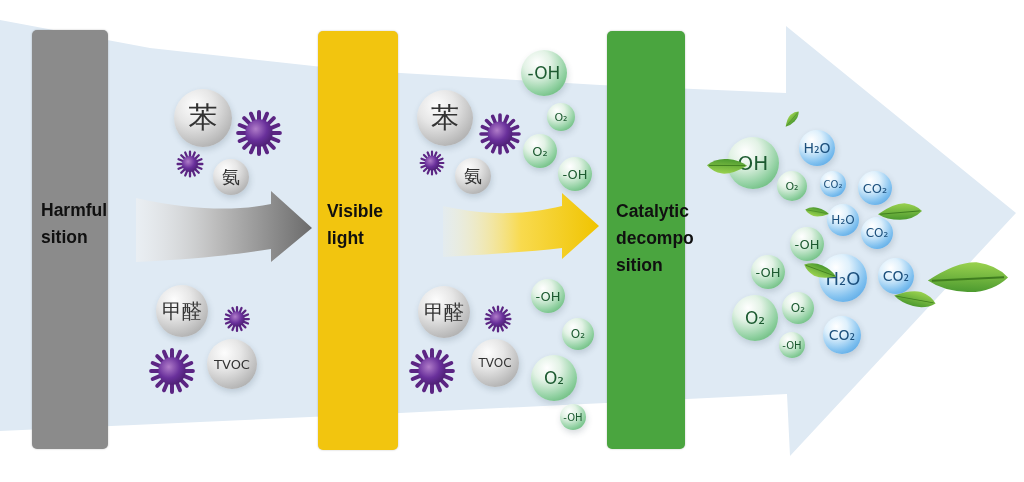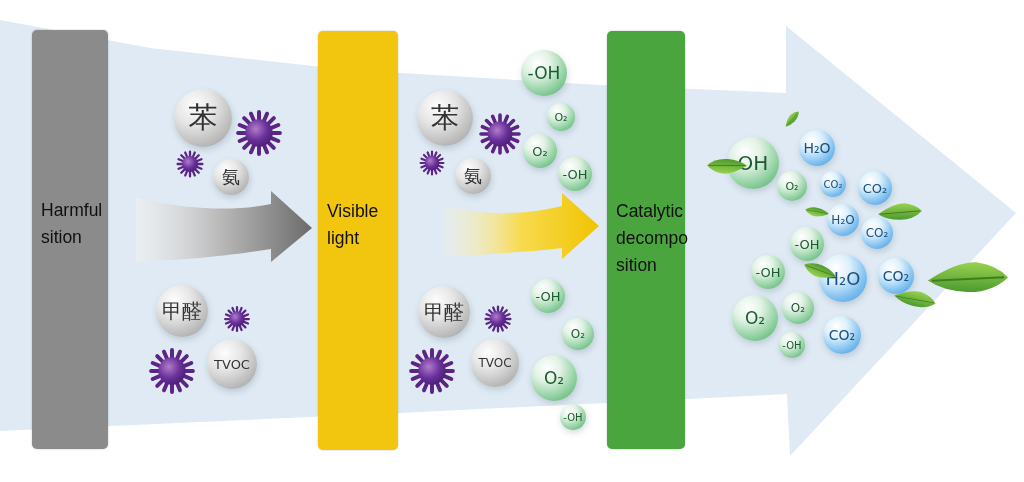--- a/index.html
+++ b/index.html
@@ -1,21 +1,21 @@
 <!DOCTYPE html>
 <html><head>
 <meta charset="utf-8">
 <style>
   html,body{margin:0;padding:0;background:#ffffff;}
   #canvas{position:relative;width:1024px;height:482px;background:#ffffff;overflow:hidden;
           font-family:"Liberation Sans",sans-serif;}
   #canvas svg.layer{position:absolute;left:0;top:0;}
   #bg-svg{z-index:1;}
   .bar{position:absolute;z-index:2;border-radius:5px;box-shadow:0 0 2px rgba(0,0,0,0.25);}
-  .bar-label{position:absolute;top:167px;left:9px;font-size:17.5px;font-weight:normal;
+  .bar-label{position:absolute;top:167px;left:9px;font-size:17.5px;font-weight:bold;
              color:#101010;line-height:27px;white-space:nowrap;}
   .bar-label span{display:block;}
   #mol-layer{position:absolute;left:0;top:0;width:1024px;height:482px;z-index:3;}
   .mol{position:absolute;border-radius:50%;display:flex;align-items:center;justify-content:center;
        font-family:"DejaVu Sans","Liberation Sans",sans-serif;
        box-shadow:1px 3px 6px rgba(40,60,80,0.18);}
   .mol.gray{background:radial-gradient(circle at 35% 28%,#fdfdfd 0%,#e6e6e6 34%,#bcbcbc 70%,#999999 100%);
             color:#333333;}
   .mol.green{background:radial-gradient(circle at 35% 28%,#ffffff 0%,#e2f2e5 30%,#8fd0a0 66%,#4aa85f 100%);
              color:#1c5a30;}

